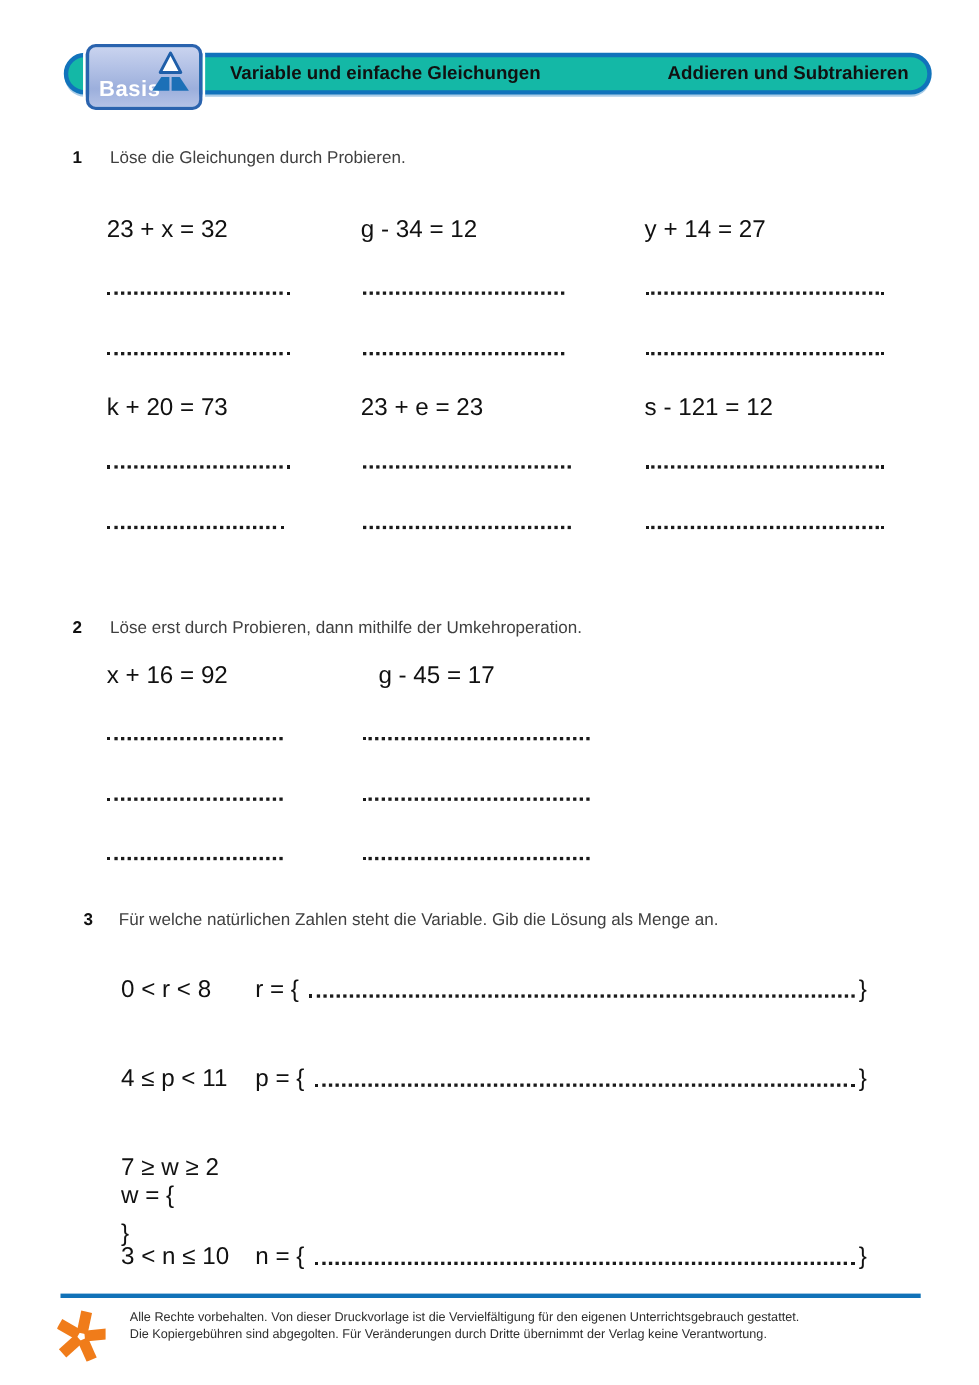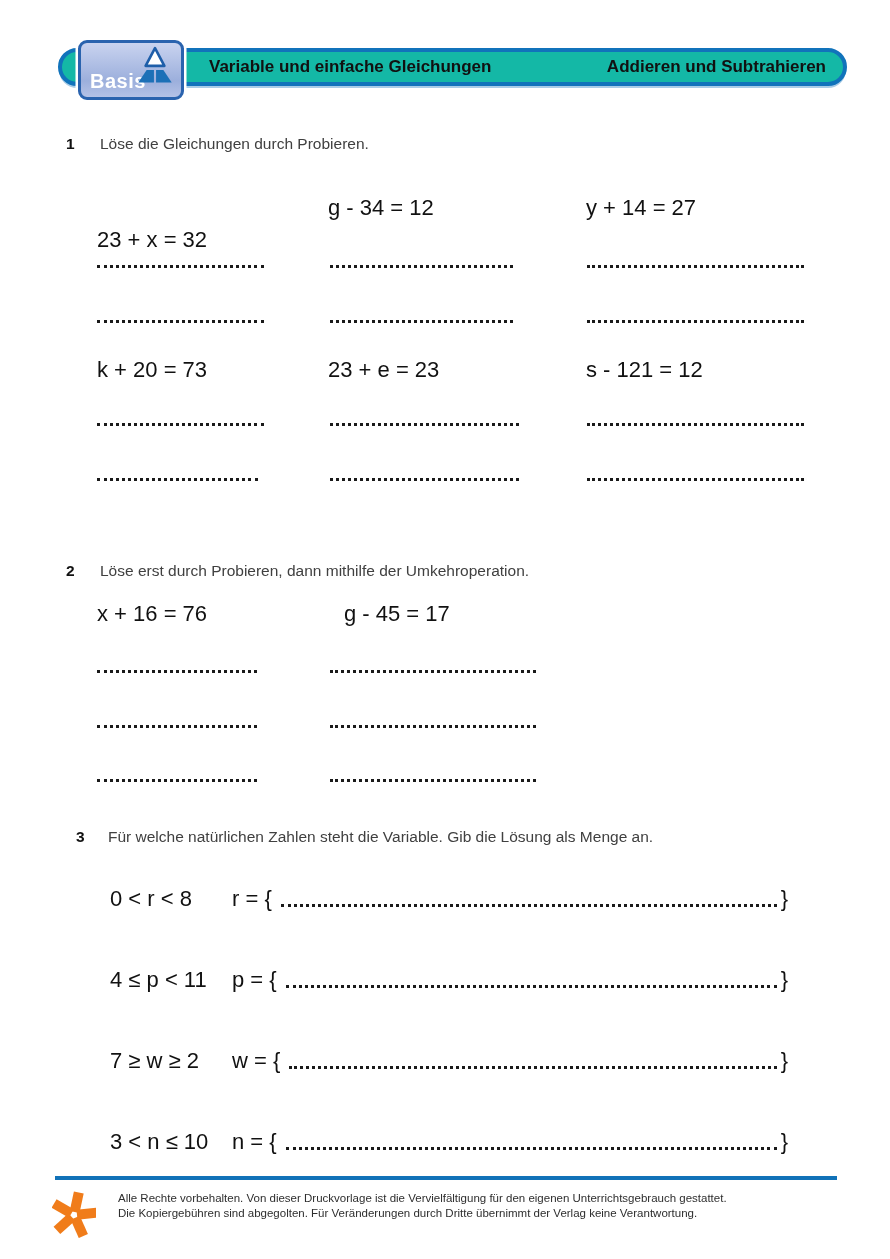--- a/index.html
+++ b/index.html
@@ -60,21 +60,21 @@
     <svg class="pyramid" width="46" height="48" viewBox="0 0 44 46">
       <polygon points="22,3 31,20 13,20" fill="#ffffff" stroke="#1e5ea9" stroke-width="2.5" stroke-linejoin="round"></polygon>
       <polygon points="14,24 21,24 21,36 6,36" fill="#1c70b7"></polygon>
       <polygon points="23,24 30,24 38,36 23,36" fill="#1c70b7"></polygon>
     </svg>
   </div>
 
   <div class="task-num" style="left:66px;top:135px;">1</div>
   <div class="task-instr" style="left:100px;top:135px;">Löse die Gleichungen durch Probieren.</div>
 
-  <div class="eq" style="left:97px;top:195px;margin-top:32px;">23 + x = 32</div>
+  <div class="eq" style="left:97px;top:195px;">23 + x = 32</div>
   <div class="eq" style="left:328px;top:195px;">g - 34 = 12</div>
   <div class="eq" style="left:586px;top:195px;">y + 14 = 27</div>
 
   <div class="dots" style="left:97px;top:265px;width:167px;"></div>
   <div class="dots" style="left:330px;top:265px;width:183px;"></div>
   <div class="dots" style="left:587px;top:265px;width:217px;"></div>
 
   <div class="dots" style="left:97px;top:320px;width:167px;"></div>
   <div class="dots" style="left:330px;top:320px;width:183px;"></div>
   <div class="dots" style="left:587px;top:320px;width:217px;"></div>
@@ -87,21 +87,21 @@
   <div class="dots" style="left:330px;top:423px;width:189px;"></div>
   <div class="dots" style="left:587px;top:423px;width:217px;"></div>
 
   <div class="dots" style="left:97px;top:478px;width:161px;"></div>
   <div class="dots" style="left:330px;top:478px;width:189px;"></div>
   <div class="dots" style="left:587px;top:478px;width:217px;"></div>
 
   <div class="task-num" style="left:66px;top:562px;">2</div>
   <div class="task-instr" style="left:100px;top:562px;">Löse erst durch Probieren, dann mithilfe der Umkehroperation.</div>
 
-  <div class="eq" style="left:97px;top:601px;">x + 16 = 76</div>
+  <div class="eq" style="left:97px;top:601px;">x + 16 = 92</div>
   <div class="eq" style="left:316px;top:601px;margin-left:28px;">g - 45 = 17</div>
 
   <div class="dots" style="left:97px;top:670px;width:160px;"></div>
   <div class="dots" style="left:330px;top:670px;width:206px;"></div>
 
   <div class="dots" style="left:97px;top:725px;width:160px;"></div>
   <div class="dots" style="left:330px;top:725px;width:206px;"></div>
 
   <div class="dots" style="left:97px;top:779px;width:160px;"></div>
   <div class="dots" style="left:330px;top:779px;width:206px;"></div>
@@ -114,21 +114,21 @@
       <span class="set-prefix">r = {</span>
       <span class="leader"></span>
       <span class="set-suffix">}</span>
   </div>
   <div class="set-row" style="top:967px;">
     <span class="set-cond">4 ≤ p &lt; 11</span>
       <span class="set-prefix">p = {</span>
       <span class="leader"></span>
       <span class="set-suffix">}</span>
   </div>
-  <div class="set-row" style="top:1048px;">
+  <div class="set-row" style="top:1048px;flex-direction:column;">
     <span class="set-cond">7 ≥ w ≥ 2</span>
       <span class="set-prefix">w = {</span>
       <span class="leader"></span>
       <span class="set-suffix">}</span>
   </div>
   <div class="set-row" style="top:1129px;">
     <span class="set-cond">3 &lt; n ≤ 10</span>
       <span class="set-prefix">n = {</span>
       <span class="leader"></span>
       <span class="set-suffix">}</span>

